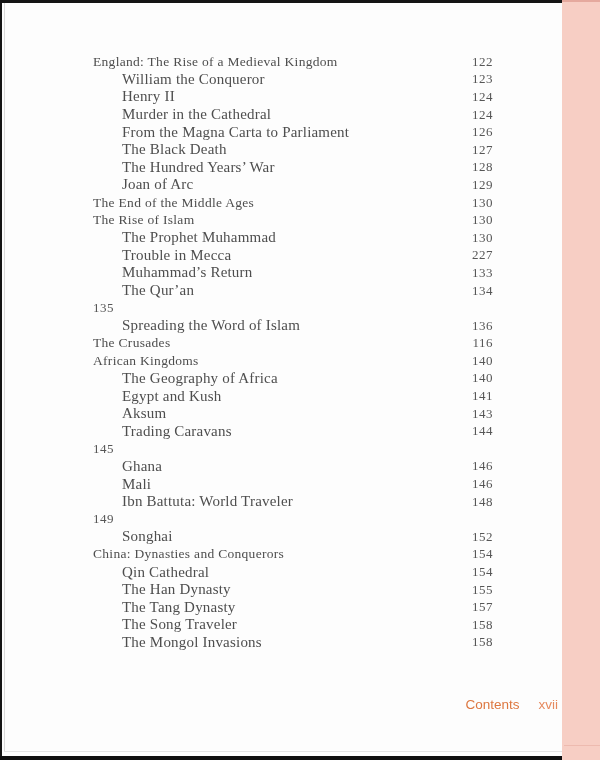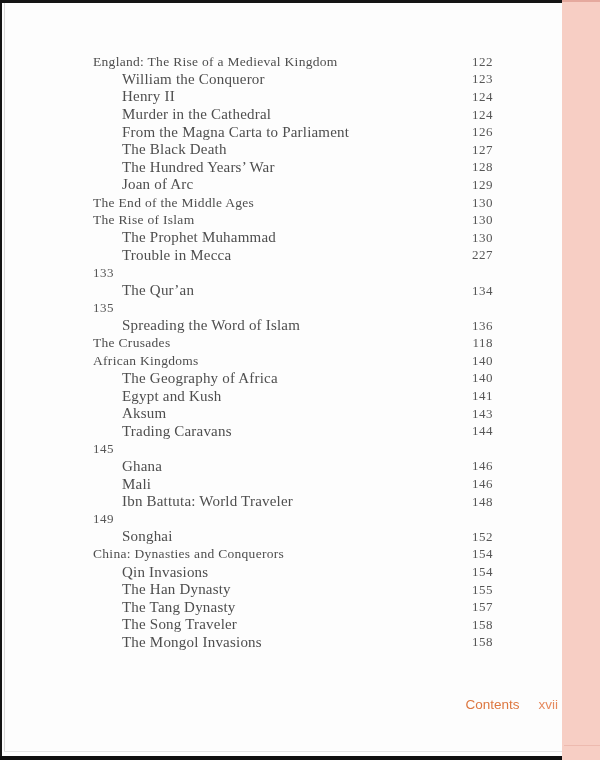--- a/index.html
+++ b/index.html
@@ -182,40 +182,41 @@
       <span class="toc-title">The Prophet Muhammad</span>
       <span class="toc-page">130</span>
     </div>
 
     <div class="toc-row sub">
       <span class="toc-title">Trouble in Mecca</span>
       <span class="toc-page">227</span>
     </div>
 
     <div class="toc-row sub">
+      <span class="toc-title">Muhammad’s Return</span>
       <span class="toc-page">133</span>
     </div>
 
     <div class="toc-row sub">
       <span class="toc-title">The Qur’an</span>
       <span class="toc-page">134</span>
     </div>
 
     <div class="toc-row sub">
       <span class="toc-page">135</span>
     </div>
 
     <div class="toc-row sub">
       <span class="toc-title">Spreading the Word of Islam</span>
       <span class="toc-page">136</span>
     </div>
 
     <div class="toc-row">
       <span class="toc-title">The Crusades</span>
-      <span class="toc-page">118</span>
+      <span class="toc-page">116</span>
     </div>
 
     <div class="toc-row">
       <span class="toc-title">African Kingdoms</span>
       <span class="toc-page">140</span>
     </div>
 
     <div class="toc-row sub">
       <span class="toc-title">The Geography of Africa</span>
       <span class="toc-page">140</span>
@@ -263,21 +264,21 @@
       <span class="toc-title">Songhai</span>
       <span class="toc-page">152</span>
     </div>
 
     <div class="toc-row">
       <span class="toc-title">China: Dynasties and Conquerors</span>
       <span class="toc-page">154</span>
     </div>
 
     <div class="toc-row sub">
-      <span class="toc-title">Qin Invasions</span>
+      <span class="toc-title">Qin Cathedral</span>
       <span class="toc-page">154</span>
     </div>
 
     <div class="toc-row sub">
       <span class="toc-title">The Han Dynasty</span>
       <span class="toc-page">155</span>
     </div>
 
     <div class="toc-row sub">
       <span class="toc-title">The Tang Dynasty</span>

